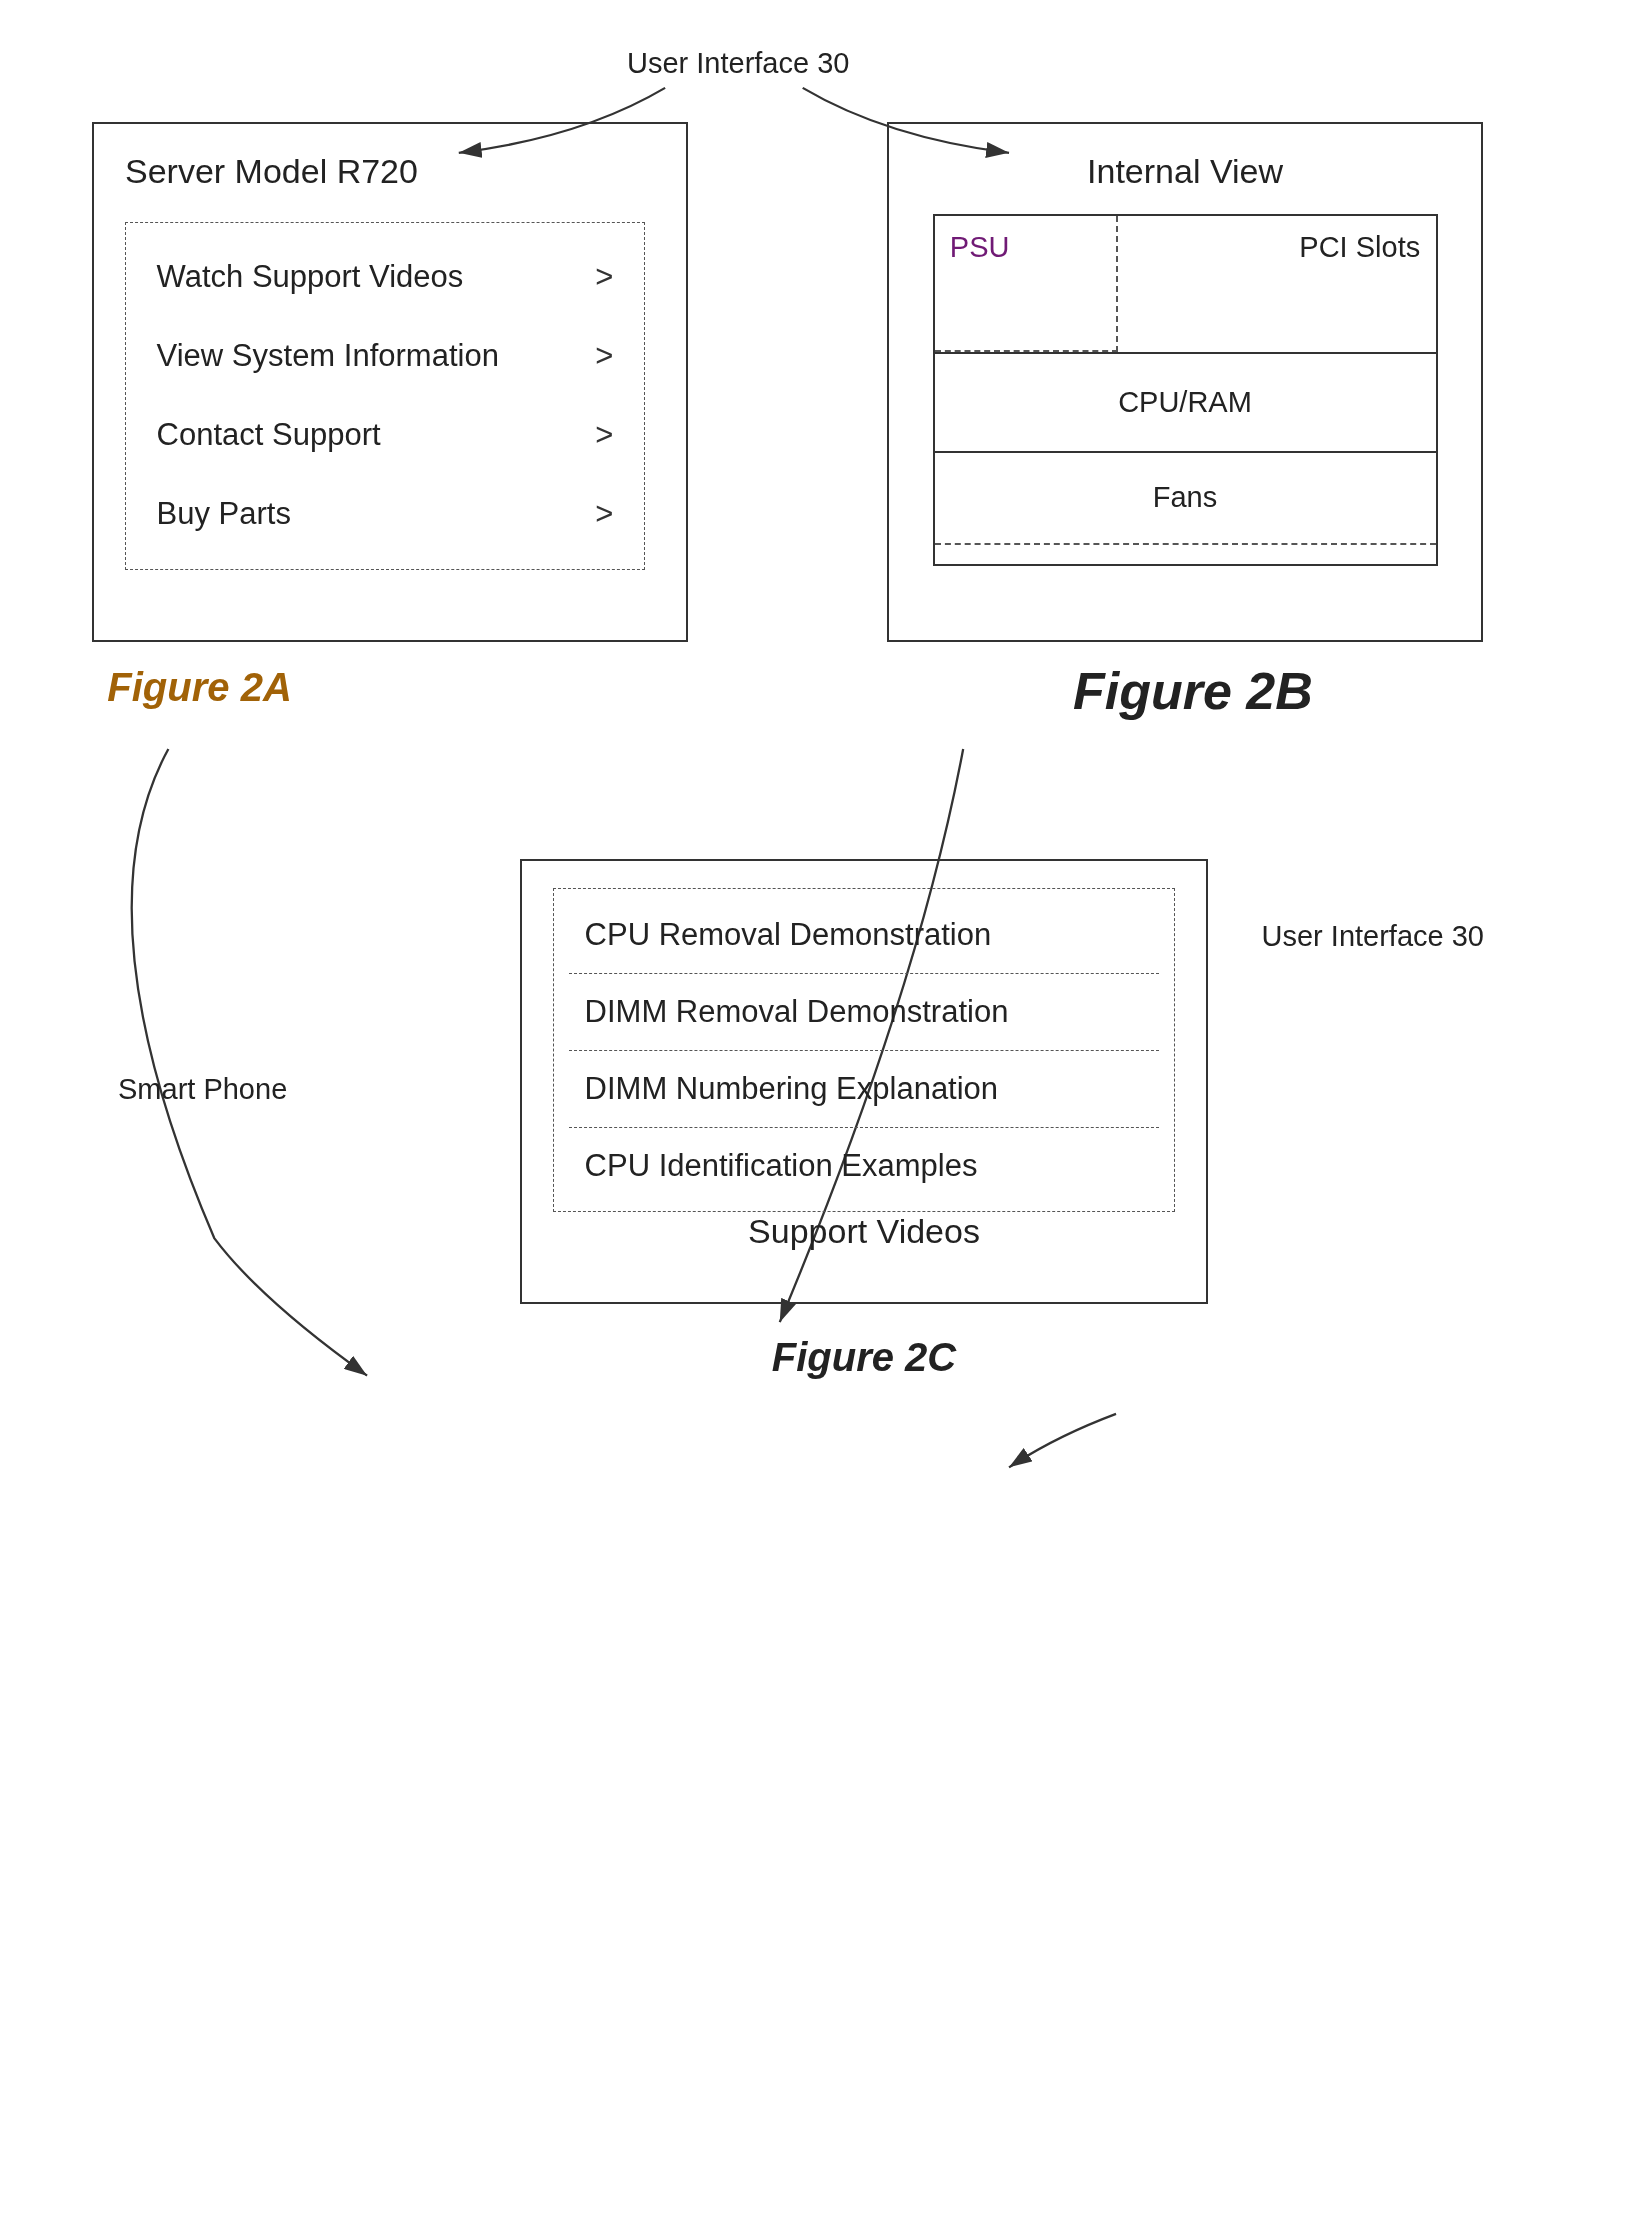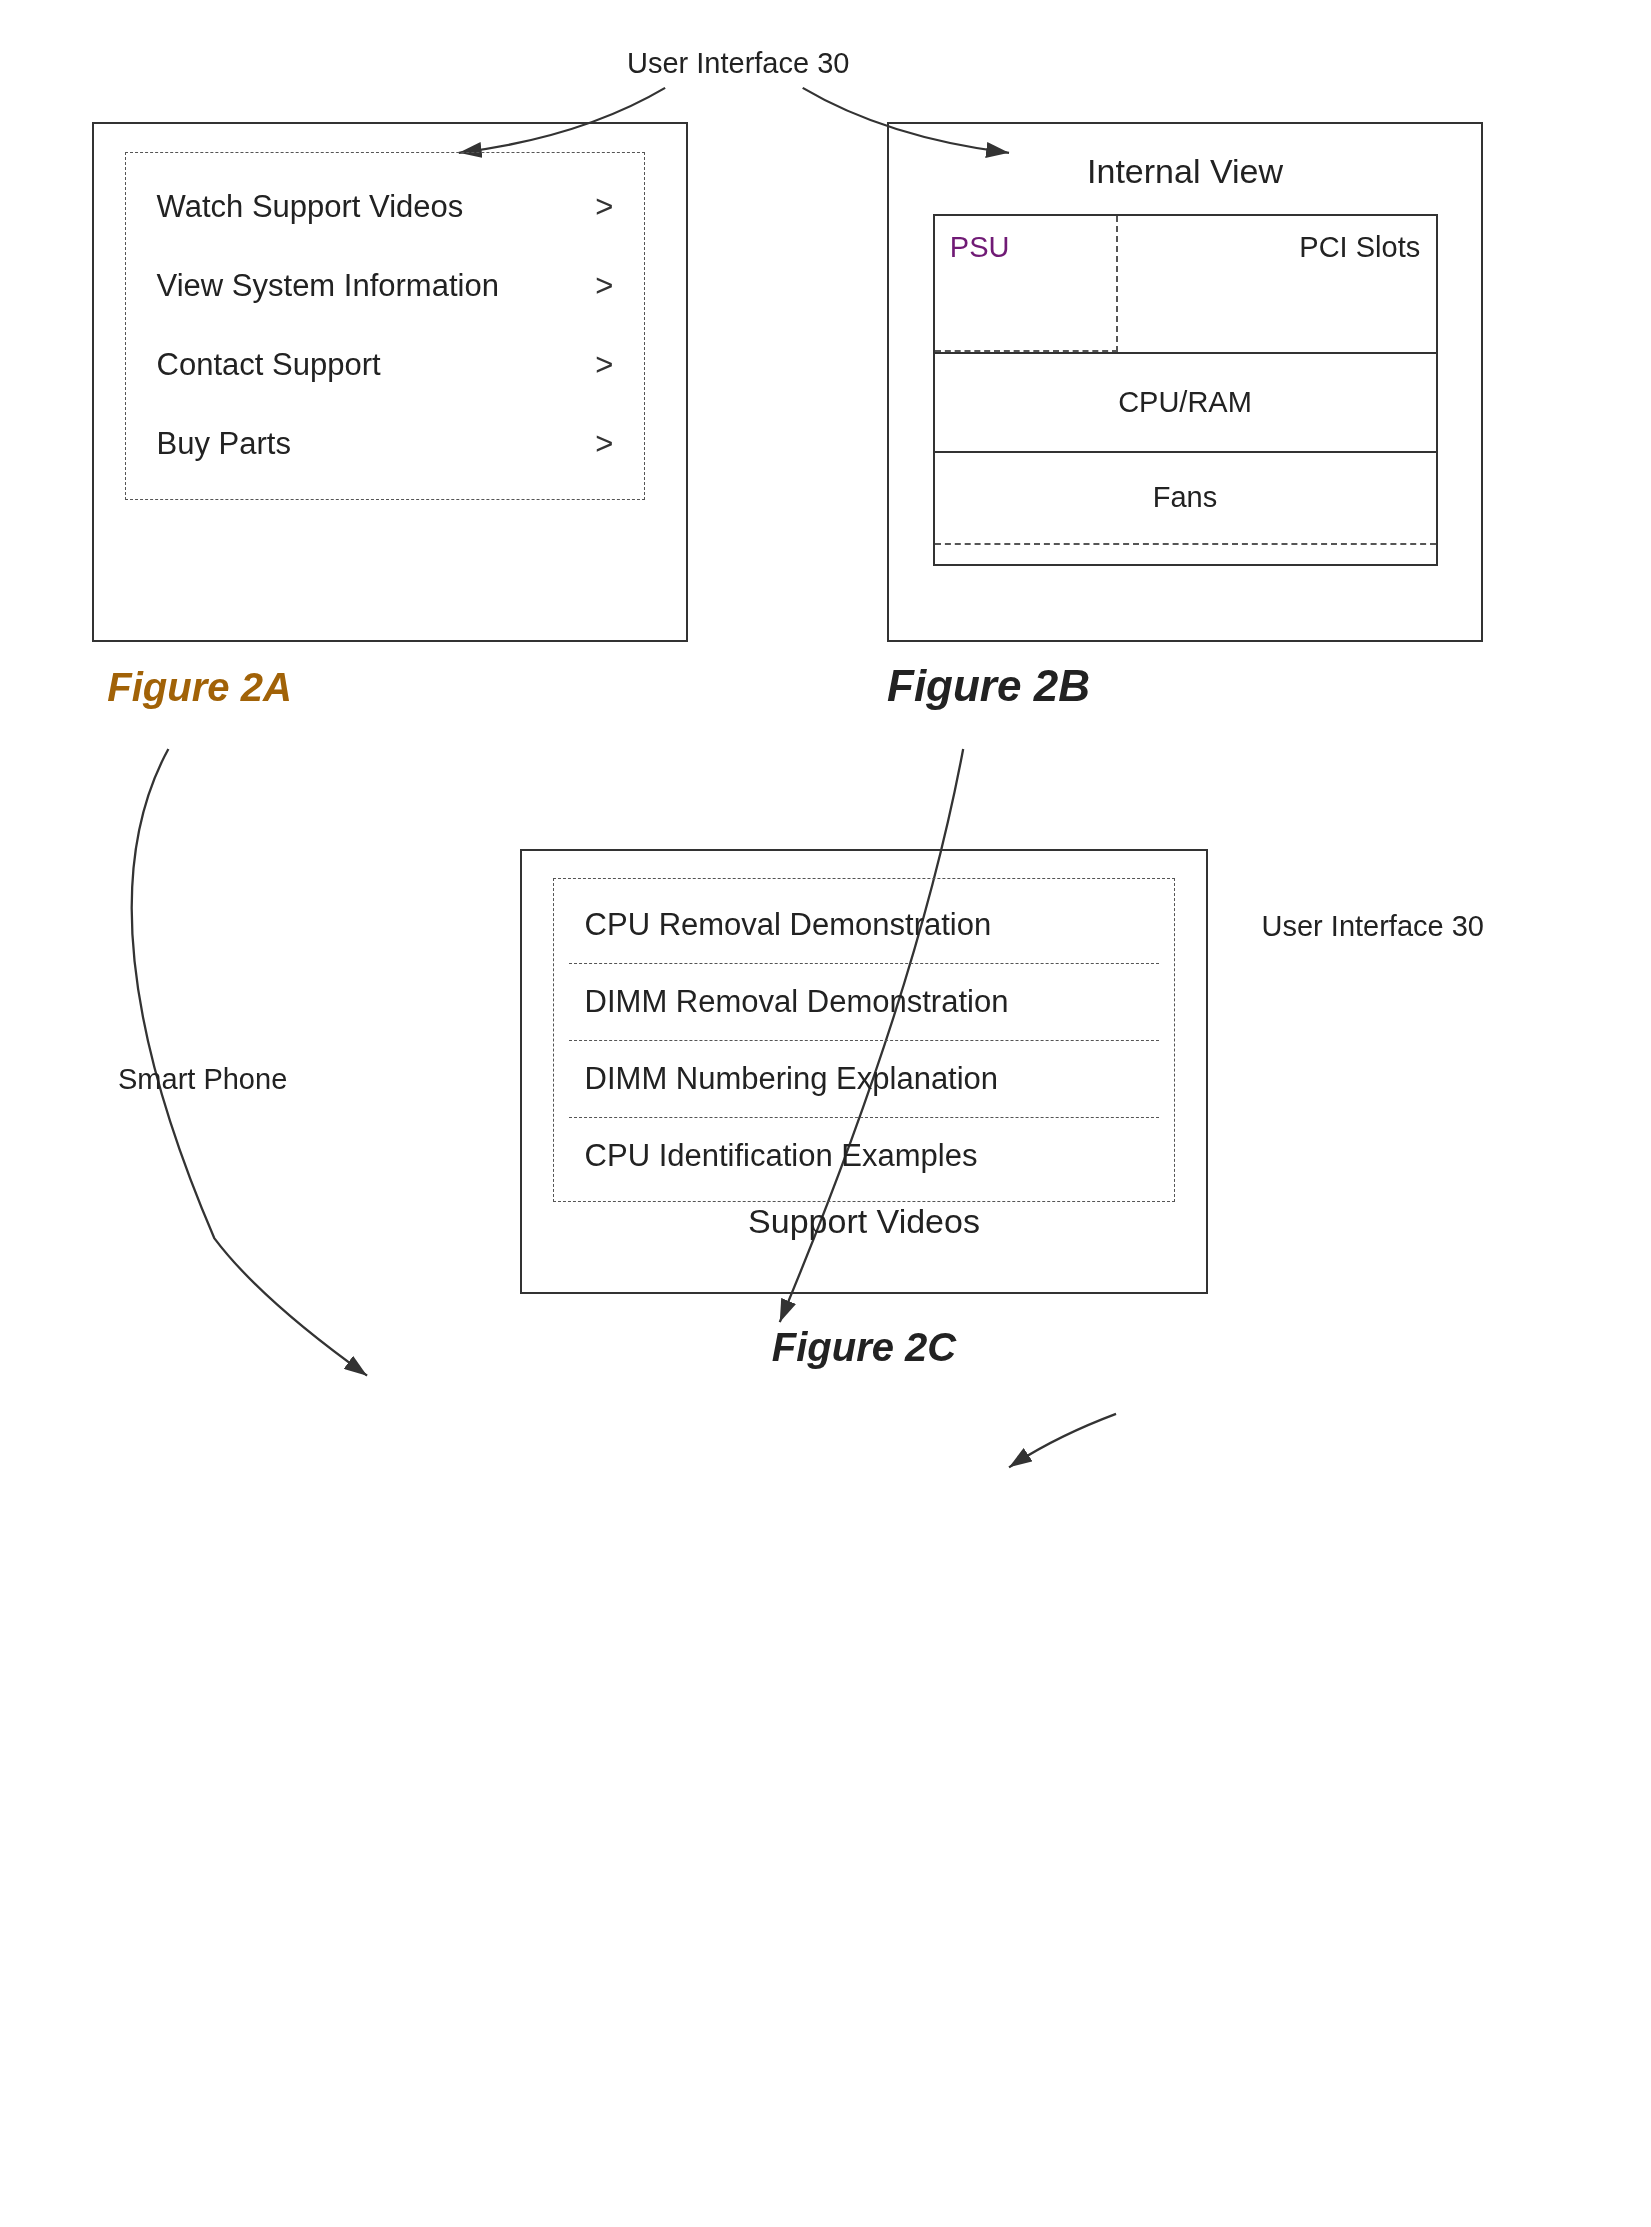--- a/index.html
+++ b/index.html
@@ -112,24 +112,24 @@
       border: 2.3px solid #333;
       width: 505px;
       margin: 0 auto;
       min-height: 352px;
       position: relative;
     }
 
     .fig2b-label {
       font-style: italic;
       font-weight: bold;
-      font-size: 44px;
+      font-size: 52px;
       color: #222;
       margin-top: 18.3px;
-      text-align: left;
+      text-align: center;
       padding-right: 15.3px;
     }
 
     
     .arrows-svg {
       position: absolute;
       top: 0;
       left: 0;
       width: 100%;
       height: 100%;
@@ -161,20 +161,21 @@
 
     <path d="M 1460 1850 Q 1380 1880 1320 1920" stroke="#333" stroke-width="3" fill="none" marker-end="url(#arrowhead)"></path>
   </svg>
 
   <div style="position:absolute; top:47px; left:627px; font-size:29px; color:#222; white-space:nowrap;">User Interface 30</div>
 
   <div class="top-row">
 
     <div class="fig2a-container">
       <div class="fig2a-box">
+        <div class="fig2a-title">Server Model R720</div>
         <div class="fig2a-menu">
           <div class="fig2a-menu-item">
             <span>Watch Support Videos</span>
             <span class="menu-arrow">&gt;</span>
           </div>
           <div class="fig2a-menu-item">
             <span>View System Information</span>
             <span class="menu-arrow">&gt;</span>
           </div>
           <div class="fig2a-menu-item">

